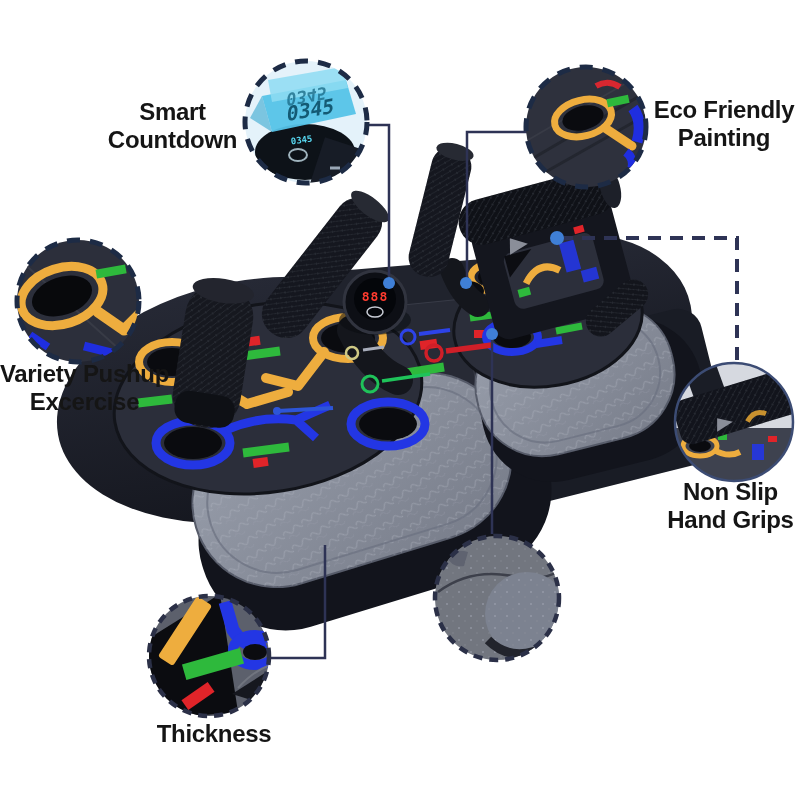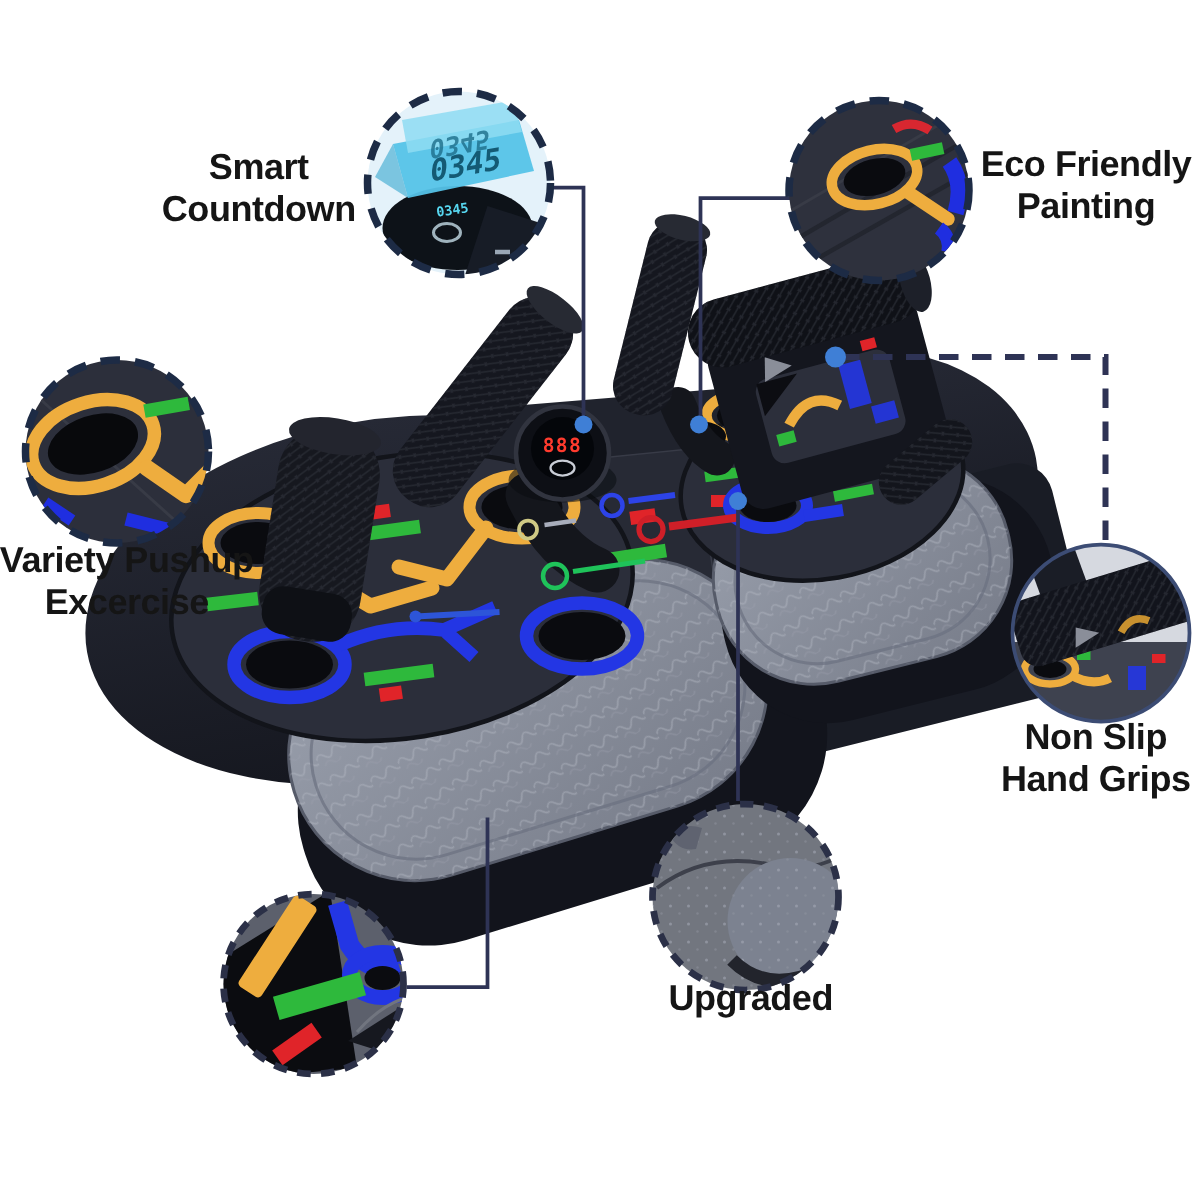--- a/index.html
+++ b/index.html
@@ -343,17 +343,19 @@
   <span>Variety Pushup</span>
   <span>Excercise</span>
 </div>
 
 <div class="label" style="left:658px; top:478px; width:145px;">
   <span>Non Slip</span>
   <span>Hand Grips</span>
 </div>
 
 <div class="label" style="left:418px; top:652px; width:165px;">
-  <span>Upgraded</span>
-</div>
-
+</div>
+
+<div class="label" style="left:128px; top:720px; width:172px;">
+  <span>Thickness</span>
+</div>
 
 </div>
 
 </body></html>

